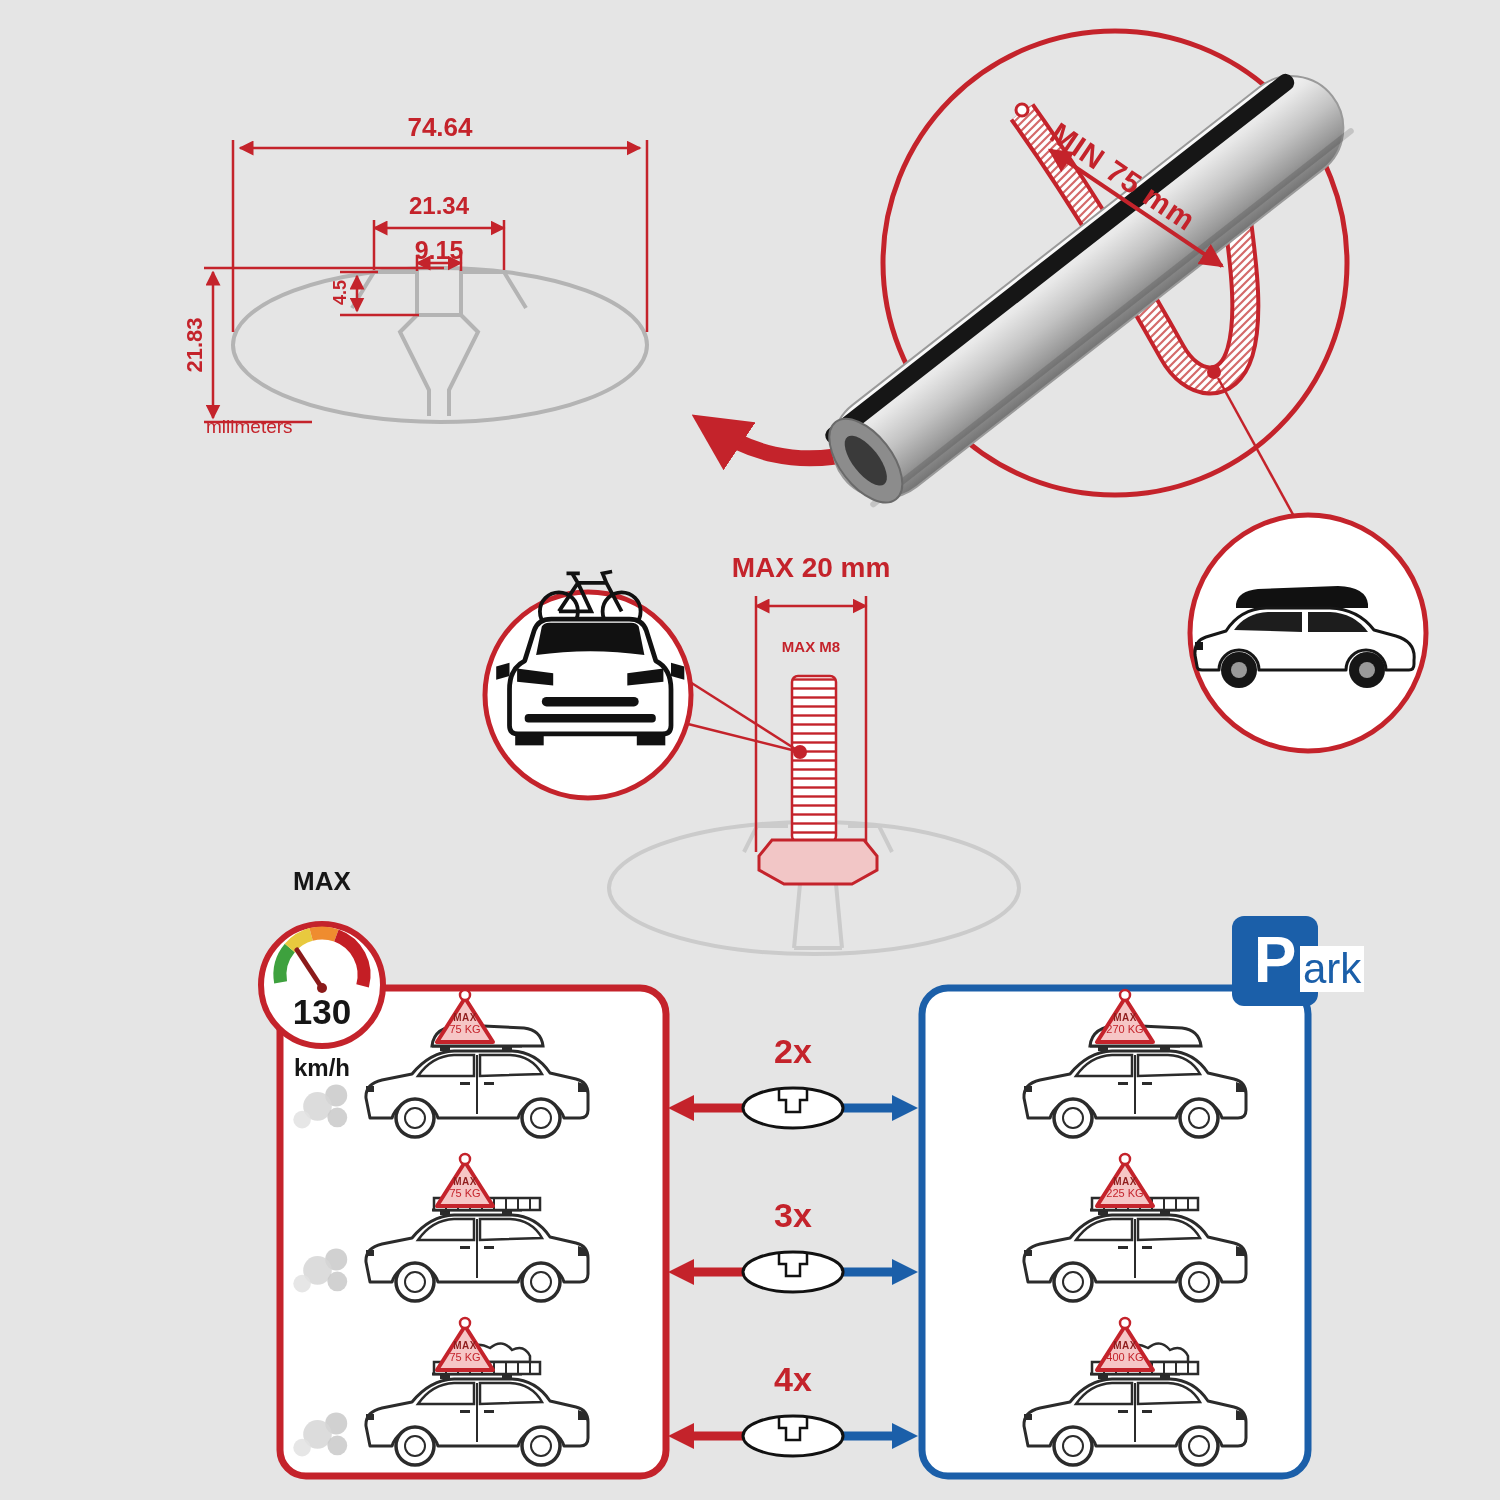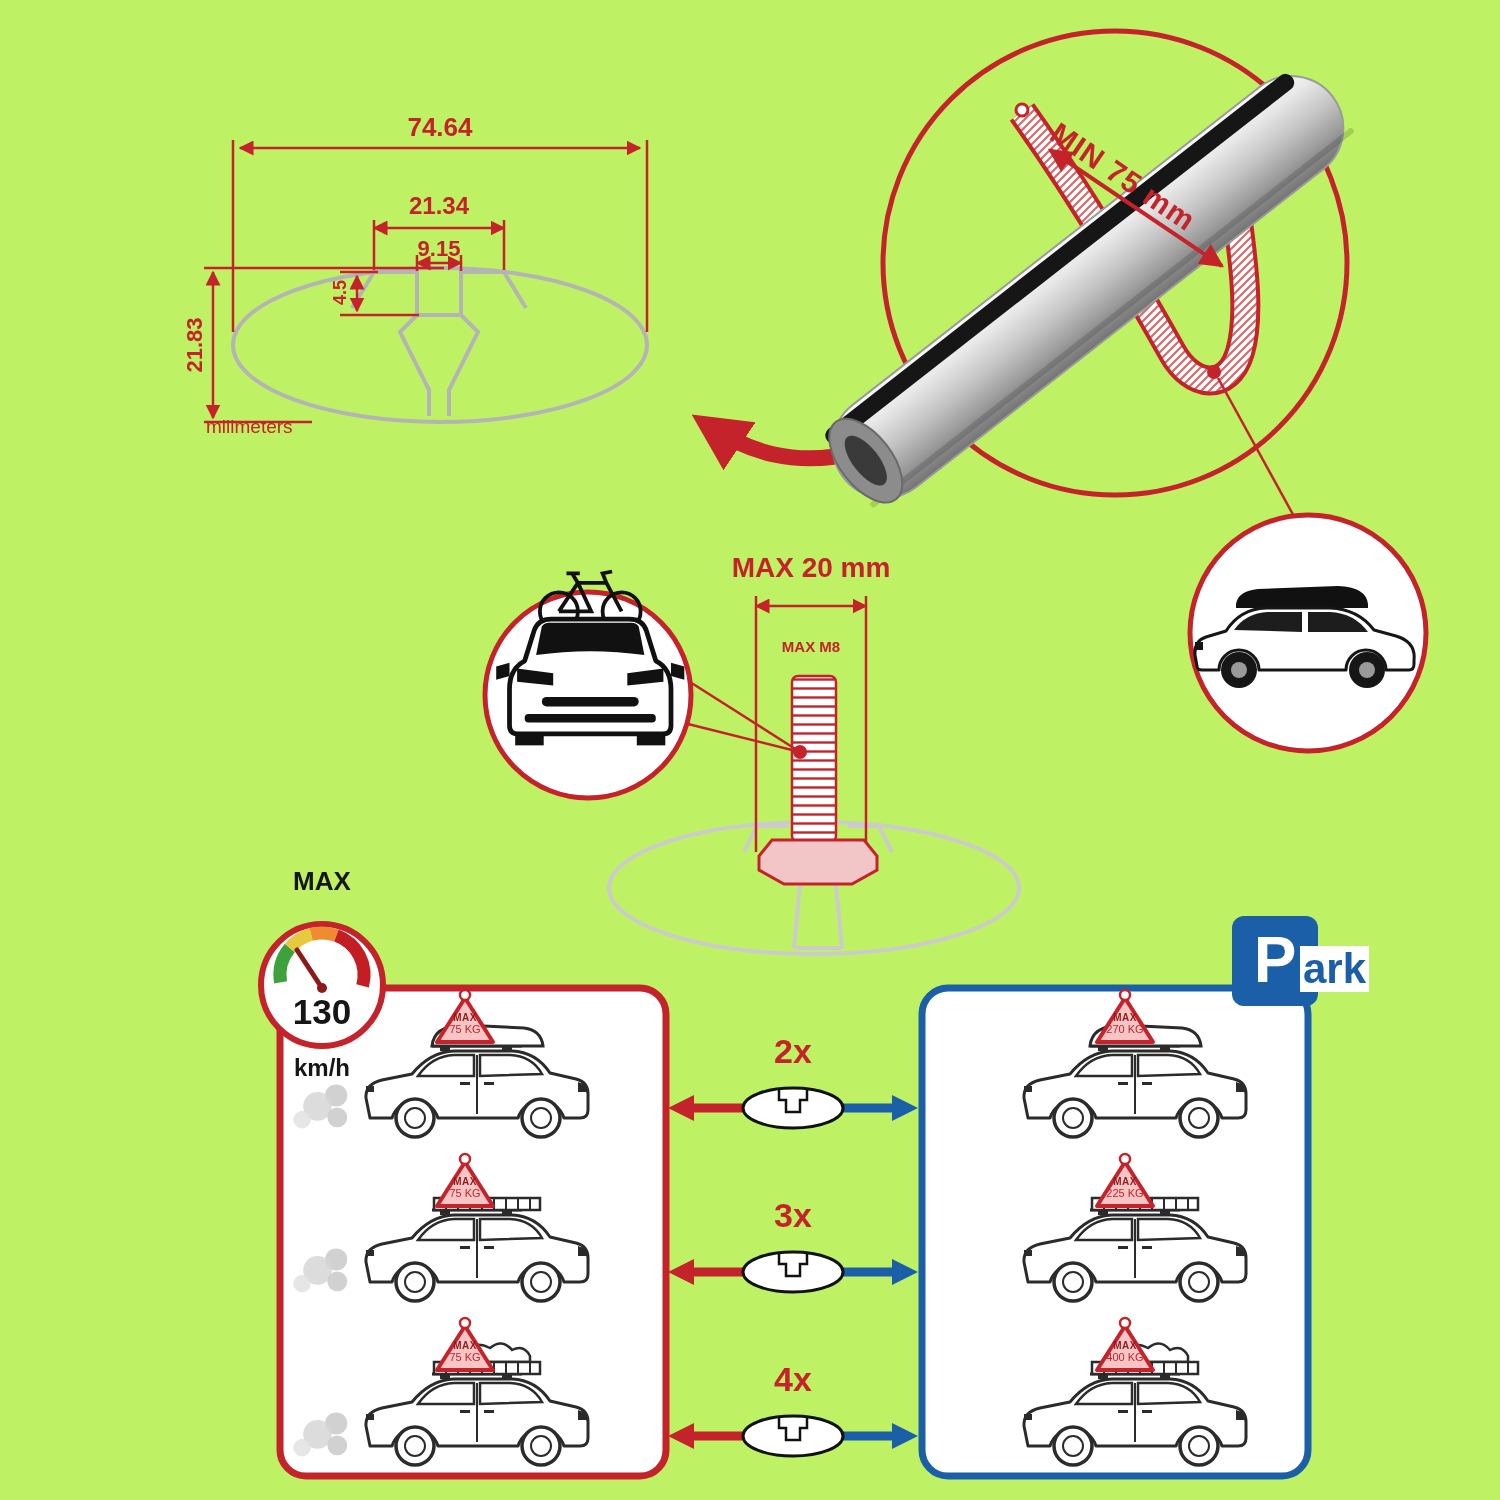--- a/index.html
+++ b/index.html
@@ -1,28 +1,28 @@
 <!DOCTYPE html>
 <html><head>
 <meta charset="utf-8">
 <title>Roof Bar Infographic</title>
 <style>
   *{margin:0;padding:0;box-sizing:border-box}
   html,body{background:#fff}
   body{font-family:"Liberation Sans",sans-serif}
-  .canvas{position:relative;width:1500px;height:1500px;background:#bef264;overflow:hidden}
+  .canvas{position:relative;width:1500px;height:1500px;background:#e5e5e5;overflow:hidden}
   svg.art{position:absolute;left:0;top:0}
   .txt{position:absolute;color:#c4232b;font-weight:bold;white-space:nowrap}
   .txt.black{color:#161616}
   .flag-txt{position:absolute;width:68px;text-align:center;line-height:1.12}
   .flag-txt .t1{display:block;font-size:10px;font-weight:bold;color:#8f1d1d;letter-spacing:.5px}
   .flag-txt .t2{display:block;font-size:11px;font-weight:normal;color:#c4232b}
   .p-sign{position:absolute;left:1232px;top:916px;width:86px;height:90px;background:#1b5fa9;border-radius:12px;text-align:center}
   .p-sign span{color:#fff;font-size:64px;font-weight:bold;line-height:88px}
-  .ark{position:absolute;left:1300px;top:946px;font-size:42px;font-weight:bold;color:#1b5fa9;background:#fff;padding:0 3px;line-height:1.1}
+  .ark{position:absolute;left:1300px;top:946px;font-size:42px;font-weight:normal;color:#1b5fa9;background:#fff;padding:0 3px;line-height:1.1}
 </style>
 </head>
 <body>
 
 <div class="canvas">
 
 <svg class="art" width="1500" height="1500" viewBox="0 0 1500 1500">
   <defs>
     <marker id="mR" viewBox="0 0 10 10" refX="9" refY="5" markerWidth="6" markerHeight="6" orient="auto-start-reverse">
       <path d="M0 0 L10 5 L0 10 Z" fill="#c4232b"></path>
@@ -240,21 +240,21 @@
     <circle cx="1125" cy="995" r="5" fill="#fff" stroke="#c4232b" stroke-width="2.5"></circle>
     <polygon points="1125,1162 1097,1206 1153,1206" fill="#f6c6c6" stroke="#c4232b" stroke-width="4" stroke-linejoin="round"></polygon>
     <circle cx="1125" cy="1159" r="5" fill="#fff" stroke="#c4232b" stroke-width="2.5"></circle>
     <polygon points="1125,1326 1097,1370 1153,1370" fill="#f6c6c6" stroke="#c4232b" stroke-width="4" stroke-linejoin="round"></polygon>
     <circle cx="1125" cy="1323" r="5" fill="#fff" stroke="#c4232b" stroke-width="2.5"></circle>
   </g>
 </svg>
 
 <div class="txt" style="left:340px;top:112px;width:200px;text-align:center;font-size:26px">74.64</div>
 <div class="txt" style="left:354px;top:192px;width:170px;text-align:center;font-size:24px">21.34</div>
-<div class="txt" style="left:369px;top:236px;width:140px;text-align:center;font-size:22px">9.15</div>
+<div class="txt" style="left:369px;top:236px;width:140px;text-align:center;font-size:25px">9.15</div>
 <div class="txt" style="left:312px;top:282px;width:56px;text-align:center;font-size:18px;transform:rotate(-90deg)">4.5</div>
 <div class="txt" style="left:150px;top:332px;width:90px;text-align:center;font-size:22px;transform:rotate(-90deg)">21.83</div>
 <div class="txt" style="left:206px;top:416px;font-size:19px;font-weight:normal">milimeters</div>
 
 <div class="txt" style="left:1063px;top:116px;font-size:30px;letter-spacing:1px;transform:rotate(34deg);transform-origin:left top">MIN 75 mm</div>
 
 <div class="txt" style="left:726px;top:552px;width:170px;text-align:center;font-size:28px">MAX 20 mm</div>
 <div class="txt" style="left:741px;top:638px;width:140px;text-align:center;font-size:15px">MAX M8</div>
 
 <div class="txt black" style="left:282px;top:866px;width:80px;text-align:center;font-size:26px">MAX</div>

